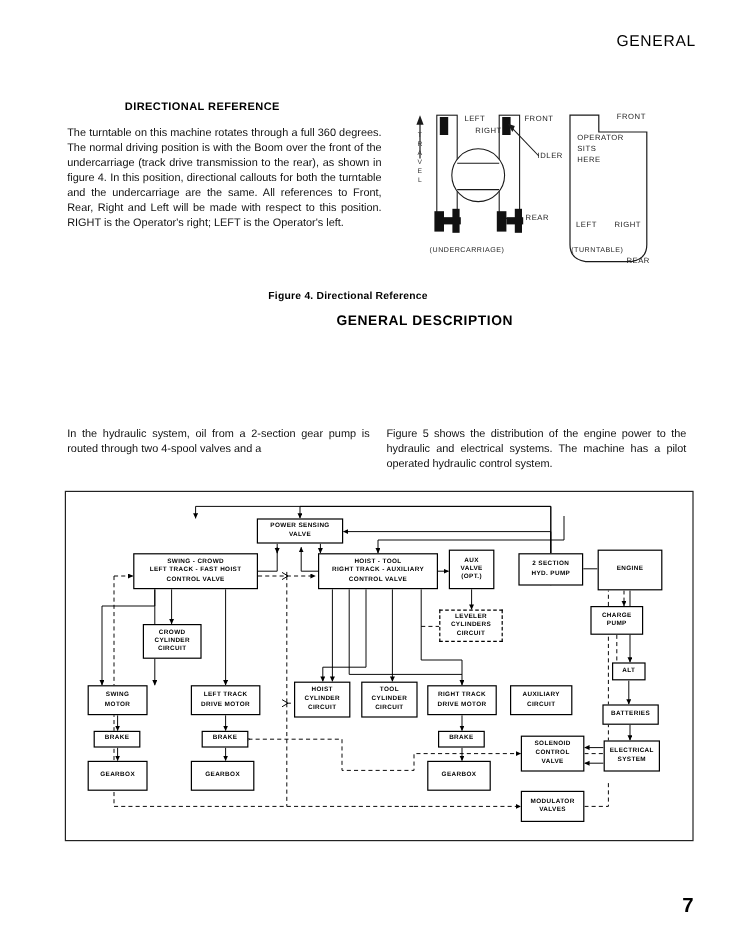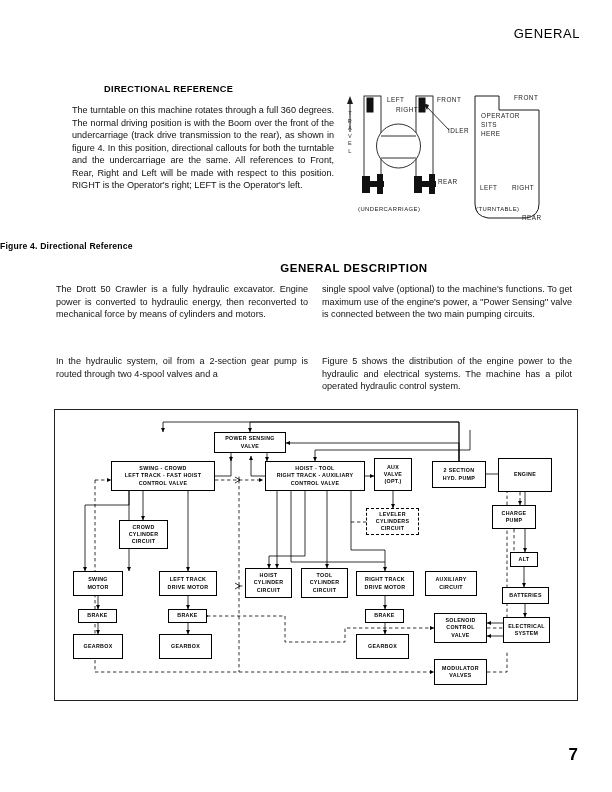--- a/index.html
+++ b/index.html
@@ -47,34 +47,34 @@
   }
 
   
   .body-col {
     position: absolute;
     font-size: 9.1px;
     line-height: 12.55px;
     text-align: justify;
     color: #111;
   }
-  #para-directional { left: 72px; top: 104px; width: 262px; }
+  #para-directional { left: 56px; top: 104px; width: 262px; }
   #para-gd-l1 { left: 56px; top: 283px; width: 252px; }
   #para-gd-r1 { left: 322px; top: 283px; width: 250px; }
   #para-gd-l2 { left: 56px; top: 355px; width: 252px; }
   #para-gd-r2 { left: 322px; top: 355px; width: 250px; }
 
   
   .fig-caption {
     position: absolute;
     font-size: 8.6px;
     font-weight: bold;
     letter-spacing: 0.2px;
   }
-  #cap-fig4 { left: 0; top: 241px; width: 580px; text-align: left; }
+  #cap-fig4 { left: 0; top: 241px; width: 580px; text-align: center; }
   #cap-fig5 { left: 0; top: 710px; width: 612px; text-align: center; }
 
   
   #page-number {
     position: absolute;
     right: 34px;
     top: 745px;
     font-size: 17px;
     font-weight: bold;
   }
@@ -201,22 +201,20 @@
     <span class="f4label" style="left:145px; top:46px;">HERE</span>
     <span class="f4label" style="left:144px; top:100px;">LEFT</span>
     <span class="f4label" style="left:176px; top:100px;">RIGHT</span>
     <span class="f4label" style="left:186px; top:130px;">REAR</span>
     <span class="f4label small" style="left:140px; top:122px;">(TURNTABLE)</span>
   </div>
 
   <div class="fig-caption" id="cap-fig4">Figure 4. Directional Reference</div>
 
   <div class="sec-head" id="head-general">GENERAL DESCRIPTION</div>
-  <div class="body-col" id="para-gd-l1">The Drott 50 Crawler is a fully hydraulic excavator. Engine power is converted to hydraulic energy, then reconverted to mechanical force by means of cylinders and motors.</div>
-  <div class="body-col" id="para-gd-r1">single spool valve (optional) to the machine's functions. To get maximum use of the engine's power, a ''Power Sensing'' valve is connected between the two main pumping circuits.</div>
   <div class="body-col" id="para-gd-l2">In the hydraulic system, oil from a 2-section gear pump is routed through two 4-spool valves and a</div>
   <div class="body-col" id="para-gd-r2">Figure 5 shows the distribution of the engine power to the hydraulic and electrical systems. The machine has a pilot operated hydraulic control system.</div>
 
   <div id="fig5">
     <div id="fig5-inner">
       <svg width="522" height="290" viewBox="0 0 522 290" xmlns="http://www.w3.org/2000/svg">
         <defs>
           <marker id="ar" markerWidth="7" markerHeight="7" refX="5.4" refY="2.6" orient="auto">
             <path d="M0,0 L5.6,2.6 L0,5.2 z" fill="#000"></path>
           </marker>

